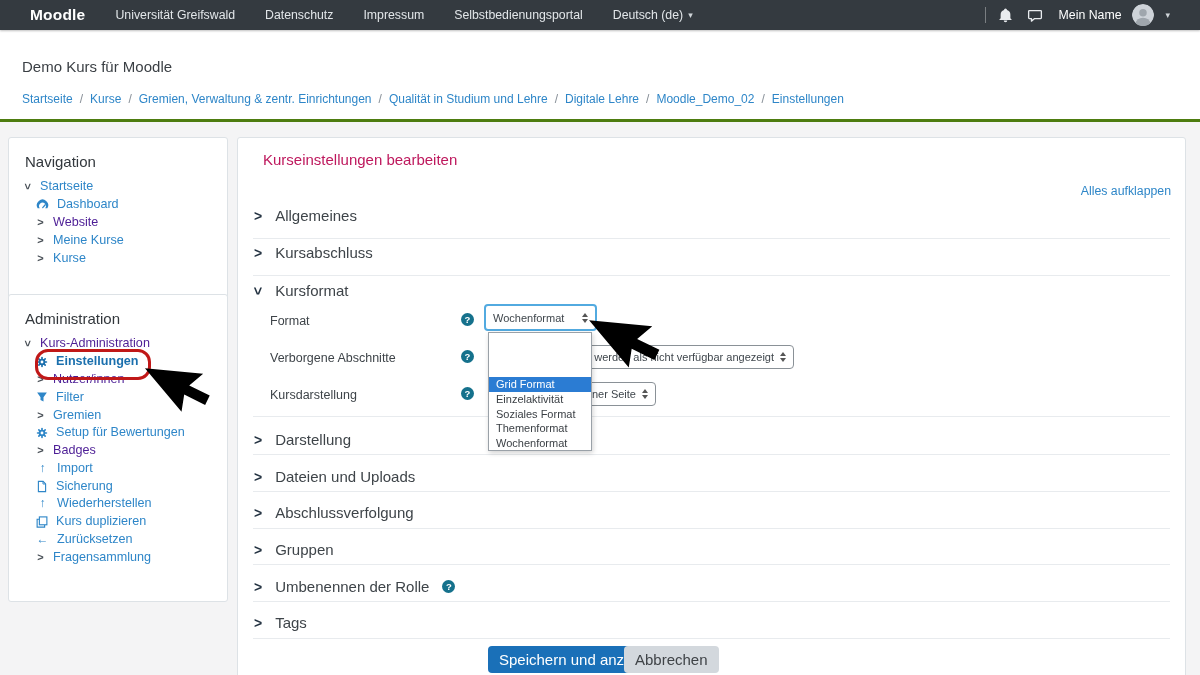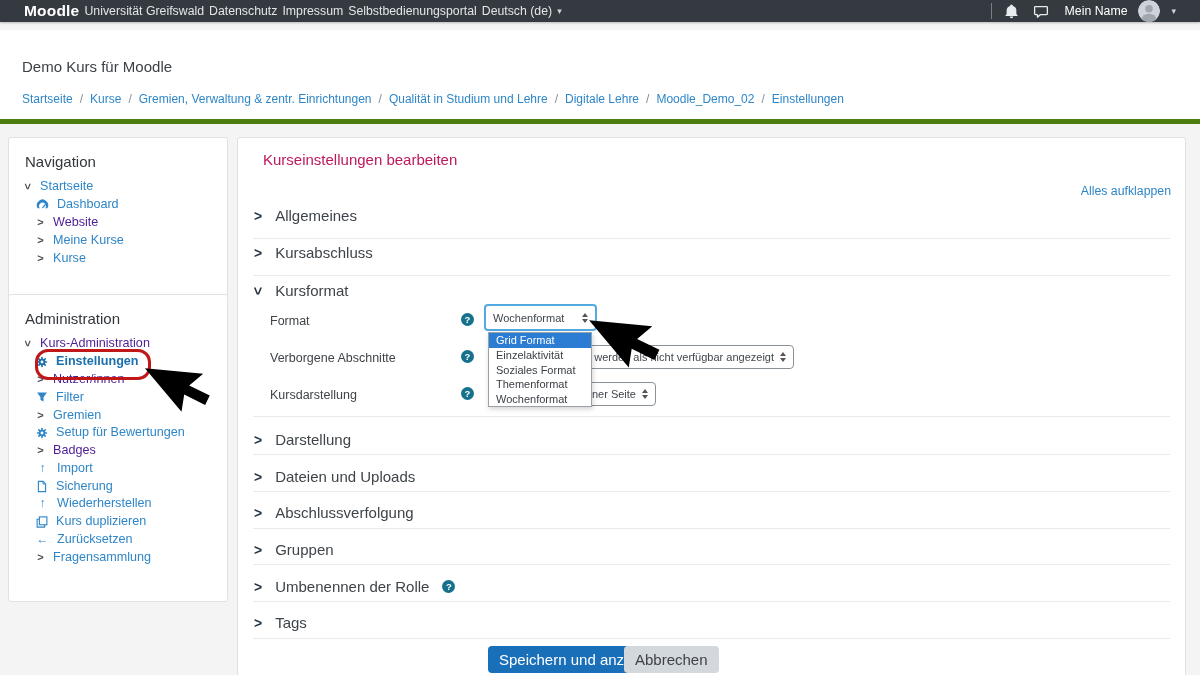--- a/index.html
+++ b/index.html
@@ -3,35 +3,35 @@
 <meta charset="utf-8">
 <style>
   html,body{margin:0;padding:0;}
   body{
     width:1200px;height:675px;position:relative;overflow:hidden;
     font-family:"Liberation Sans",sans-serif;background:#f4f4f5;color:#3e4449;
   }
   .abs{position:absolute;}
   
   .topnav{
-    position:absolute;top:0;left:0;width:1200px;height:22px;background:#343a40;
-    display:flex;align-items:center;padding:0 24px;box-sizing:border-box;gap:5px;
+    position:absolute;top:0;left:0;width:1200px;height:30px;background:#343a40;
+    display:flex;align-items:center;padding:0 30px;box-sizing:border-box;gap:30px;
     box-shadow:0 1px 2px rgba(0,0,0,.25);z-index:40;
   }
   .brand{color:#fff;font-size:15.5px;font-weight:bold;letter-spacing:.2px;}
   .toplink{color:#e2e6e9;font-size:12.3px;text-decoration:none;cursor:pointer;}
   .lang{display:flex;align-items:center;gap:5px;}
   .caret{color:#cfd4d8;font-size:9px;line-height:1;}
   .nav-right{margin-left:auto;display:flex;align-items:center;gap:11px;}
   .vsep{width:1px;height:16px;background:rgba(255,255,255,.35);}
   .icbtn{display:flex;align-items:center;justify-content:center;width:18px;height:18px;cursor:pointer;}
   .username{color:#fff;font-size:12.3px;margin-left:4px;}
   .avatar{width:22px;height:22px;border-radius:50%;overflow:hidden;display:block;}
   
-  .pagehead{position:absolute;top:30px;left:0;width:1200px;height:89px;background:#fff;border-bottom:5px solid #4d7c0f;}
+  .pagehead{position:absolute;top:30px;left:0;width:1200px;height:89px;background:#fff;border-bottom:3px solid #4d7c0f;}
   .course-title{position:absolute;left:22px;top:28px;font-size:15px;color:#3a3f44;}
   .crumbs{position:absolute;left:22px;top:62px;display:flex;gap:7px;font-size:12px;white-space:nowrap;}
   .crumb{color:#2e86c8;text-decoration:none;cursor:pointer;}
   .crumb-sep{color:#868e96;}
   
   .card{position:absolute;background:#fff;border:1px solid #dde2e6;border-radius:3px;box-sizing:border-box;}
   .blocktitle{padding:15px 16px 8px 16px;font-size:15px;color:#32373c;}
   .tree{display:flex;flex-direction:column;}
   .trow{display:flex;align-items:center;gap:8px;padding:2.4px 4px 2.4px 14px;font-size:12.6px;line-height:13px;}
   .trow.lvl2{padding-left:27px;}
@@ -61,21 +61,21 @@
   .selbox .txt{flex:1;white-space:nowrap;overflow:hidden;}
   .clip-end{direction:rtl;}
   .updown{display:inline-flex;flex-direction:column;gap:2px;flex:0 0 auto;}
   .updown i{display:block;width:0;height:0;border-left:3.5px solid transparent;border-right:3.5px solid transparent;}
   .updown .u{border-bottom:4px solid #555;}
   .updown .d{border-top:4px solid #555;}
   .sel-focus{border:2px solid #52aae0;height:27px;z-index:4;}
   .dropdown{position:absolute;left:250px;top:194px;width:104px;background:#fff;border:1px solid #9aa1a8;
             box-shadow:1px 2px 5px rgba(0,0,0,.18);z-index:6;box-sizing:border-box;}
   .opt{height:14.7px;display:flex;align-items:center;padding-left:7px;font-size:11px;color:#3a3f44;cursor:pointer;white-space:nowrap;}
-  .opt.hl{background:#2b7cd3;color:#fff;}
+  .opt.hl{background:#2b7cd3;color:#fff;margin-top:44px;}
   .btn{position:absolute;top:508px;height:27px;border-radius:4px;display:flex;align-items:center;
        padding:0 11px;font-size:15px;cursor:pointer;border:none;box-sizing:border-box;}
   .btn-primary{left:250px;background:#1a70b8;color:#fff;}
   .btn-secondary{left:386px;background:#d3d8dd;color:#3f4347;}
   
   .cursor{position:absolute;z-index:30;pointer-events:none;}
 </style>
 </head>
 <body>
 

